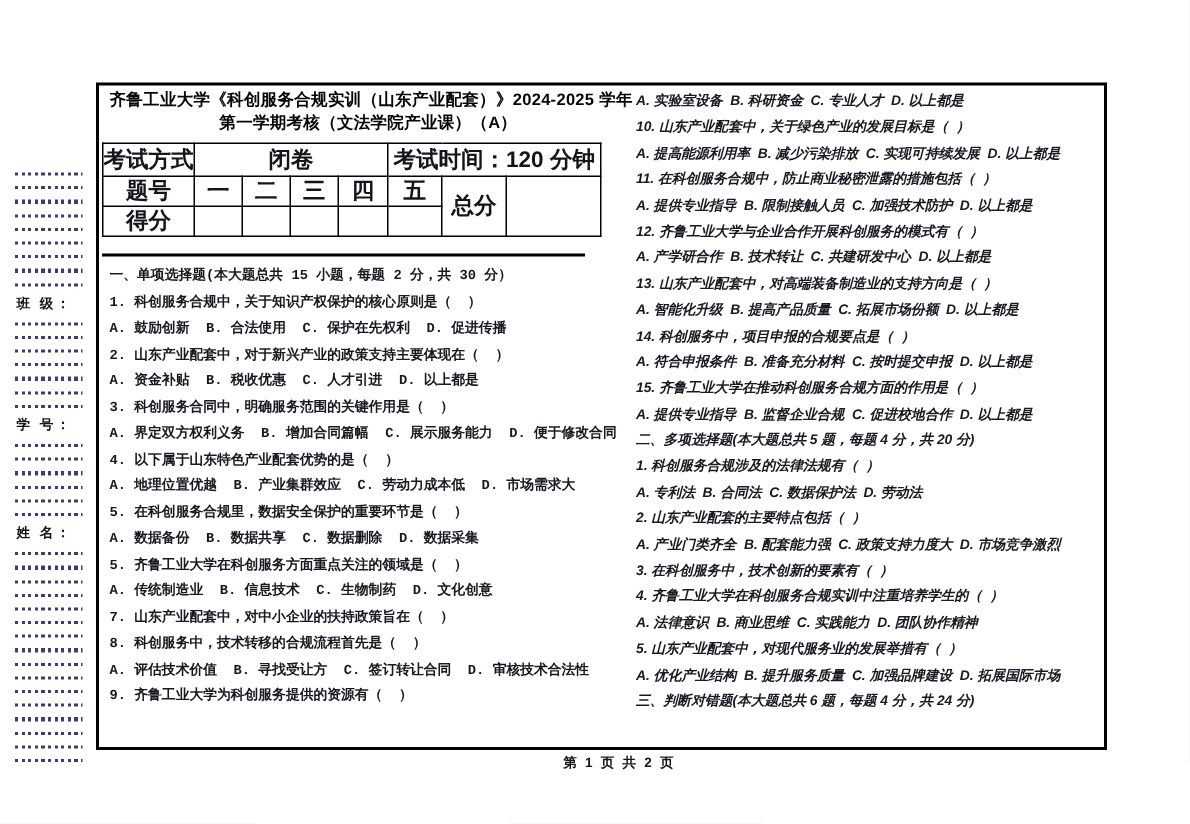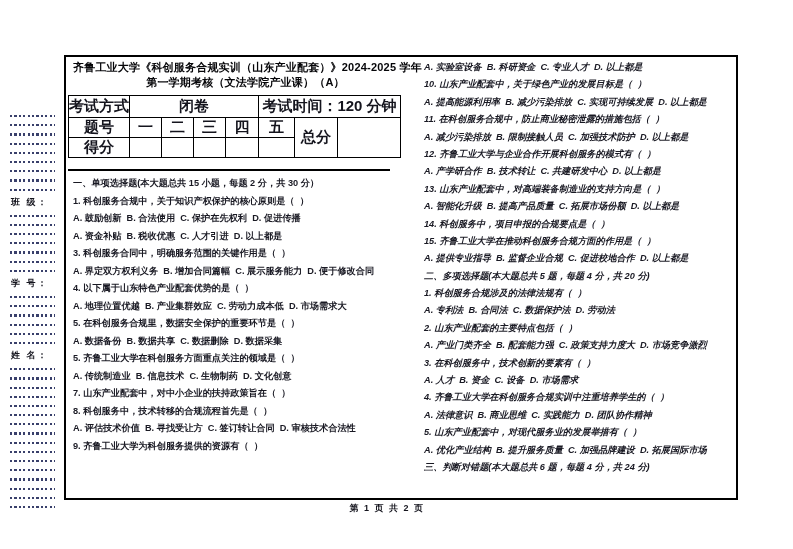--- a/index.html
+++ b/index.html
@@ -26,24 +26,24 @@
         padding:0;overflow:hidden;white-space:nowrap;color:#14141d;}
   tr.r1 td{height:21px;}
   tr.r2 td{height:18px;}
   tr.r3 td{height:18px;}
   td.time-cell{text-align:left;padding-left:5px;font-size:8.5px;}
   
   .section-divider{border-top:2px solid #000;width:322px;margin:11px 0 0 -5px;height:0;}
   
   .lines{margin-top:4px;}
   .line{font-size:9.2px;font-weight:700;white-space:pre;color:#191923;letter-spacing:0;}
-  .col-left .line{height:17.5px;line-height:17.5px;}
+  .col-left .line{height:17.5px;line-height:17.5px;font-family:Liberation Mono, monospace;}
   .col-right .line{height:17.4px;line-height:17.4px;font-style:italic;}
   
-  .footer{position:absolute;top:502px;left:50px;width:674px;text-align:center;
+  .footer{position:absolute;top:502px;left:76px;width:674px;text-align:center;
         font-size:9px;font-weight:700;letter-spacing:1.5px;color:#15151e;}
 </style>
 </head>
 <body>
 
 <div class="page">
 
   <div class="binding-margin">
     <div class="dot-group">
         <div class="dotline"></div>
@@ -139,20 +139,21 @@
         </tr>
       </tbody>
         </table>
 
       <div class="section-divider"></div>
 
       <div class="lines">
           <div class="line">一、单项选择题(本大题总共 15 小题，每题 2 分，共 30 分）</div>
           <div class="line">1. 科创服务合规中，关于知识产权保护的核心原则是（  ）</div>
           <div class="line">A. 鼓励创新  B. 合法使用  C. 保护在先权利  D. 促进传播</div>
+          <div class="line">2. 山东产业配套中，对于新兴产业的政策支持主要体现在（  ）</div>
           <div class="line">A. 资金补贴  B. 税收优惠  C. 人才引进  D. 以上都是</div>
           <div class="line">3. 科创服务合同中，明确服务范围的关键作用是（  ）</div>
           <div class="line">A. 界定双方权利义务  B. 增加合同篇幅  C. 展示服务能力  D. 便于修改合同</div>
           <div class="line">4. 以下属于山东特色产业配套优势的是（  ）</div>
           <div class="line">A. 地理位置优越  B. 产业集群效应  C. 劳动力成本低  D. 市场需求大</div>
           <div class="line">5. 在科创服务合规里，数据安全保护的重要环节是（  ）</div>
           <div class="line">A. 数据备份  B. 数据共享  C. 数据删除  D. 数据采集</div>
           <div class="line">5. 齐鲁工业大学在科创服务方面重点关注的领域是（  ）</div>
           <div class="line">A. 传统制造业  B. 信息技术  C. 生物制药  D. 文化创意</div>
           <div class="line">7. 山东产业配套中，对中小企业的扶持政策旨在（  ）</div>
@@ -161,35 +162,35 @@
           <div class="line">9. 齐鲁工业大学为科创服务提供的资源有（  ）</div>
         </div>
     </div>
 
     <div class="col-right">
       <div class="lines" style="margin-top:0;">
           <div class="line">A. 实验室设备  B. 科研资金  C. 专业人才  D. 以上都是</div>
           <div class="line">10. 山东产业配套中，关于绿色产业的发展目标是（  ）</div>
           <div class="line">A. 提高能源利用率  B. 减少污染排放  C. 实现可持续发展  D. 以上都是</div>
           <div class="line">11. 在科创服务合规中，防止商业秘密泄露的措施包括（  ）</div>
-          <div class="line">A. 减少污染排放  B. 限制接触人员  C. 加强技术防护  D. 以上都是</div>
+          <div class="line">A. 提供专业指导  B. 限制接触人员  C. 加强技术防护  D. 以上都是</div>
           <div class="line">12. 齐鲁工业大学与企业合作开展科创服务的模式有（  ）</div>
           <div class="line">A. 产学研合作  B. 技术转让  C. 共建研发中心  D. 以上都是</div>
           <div class="line">13. 山东产业配套中，对高端装备制造业的支持方向是（  ）</div>
           <div class="line">A. 智能化升级  B. 提高产品质量  C. 拓展市场份额  D. 以上都是</div>
           <div class="line">14. 科创服务中，项目申报的合规要点是（  ）</div>
+          <div class="line">A. 符合申报条件  B. 准备充分材料  C. 按时提交申报  D. 以上都是</div>
           <div class="line">15. 齐鲁工业大学在推动科创服务合规方面的作用是（  ）</div>
           <div class="line">A. 提供专业指导  B. 监督企业合规  C. 促进校地合作  D. 以上都是</div>
           <div class="line">二、多项选择题(本大题总共 5 题，每题 4 分，共 20 分)</div>
           <div class="line">1. 科创服务合规涉及的法律法规有（  ）</div>
           <div class="line">A. 专利法  B. 合同法  C. 数据保护法  D. 劳动法</div>
           <div class="line">2. 山东产业配套的主要特点包括（  ）</div>
           <div class="line">A. 产业门类齐全  B. 配套能力强  C. 政策支持力度大  D. 市场竞争激烈</div>
           <div class="line">3. 在科创服务中，技术创新的要素有（  ）</div>
-          <div class="line">A. 人才  B. 资金  C. 设备  D. 市场需求</div>
           <div class="line">4. 齐鲁工业大学在科创服务合规实训中注重培养学生的（  ）</div>
           <div class="line">A. 法律意识  B. 商业思维  C. 实践能力  D. 团队协作精神</div>
           <div class="line">5. 山东产业配套中，对现代服务业的发展举措有（  ）</div>
           <div class="line">A. 优化产业结构  B. 提升服务质量  C. 加强品牌建设  D. 拓展国际市场</div>
           <div class="line">三、判断对错题(本大题总共 6 题，每题 4 分，共 24 分)</div>
         </div>
     </div>
 
   </div>
 

